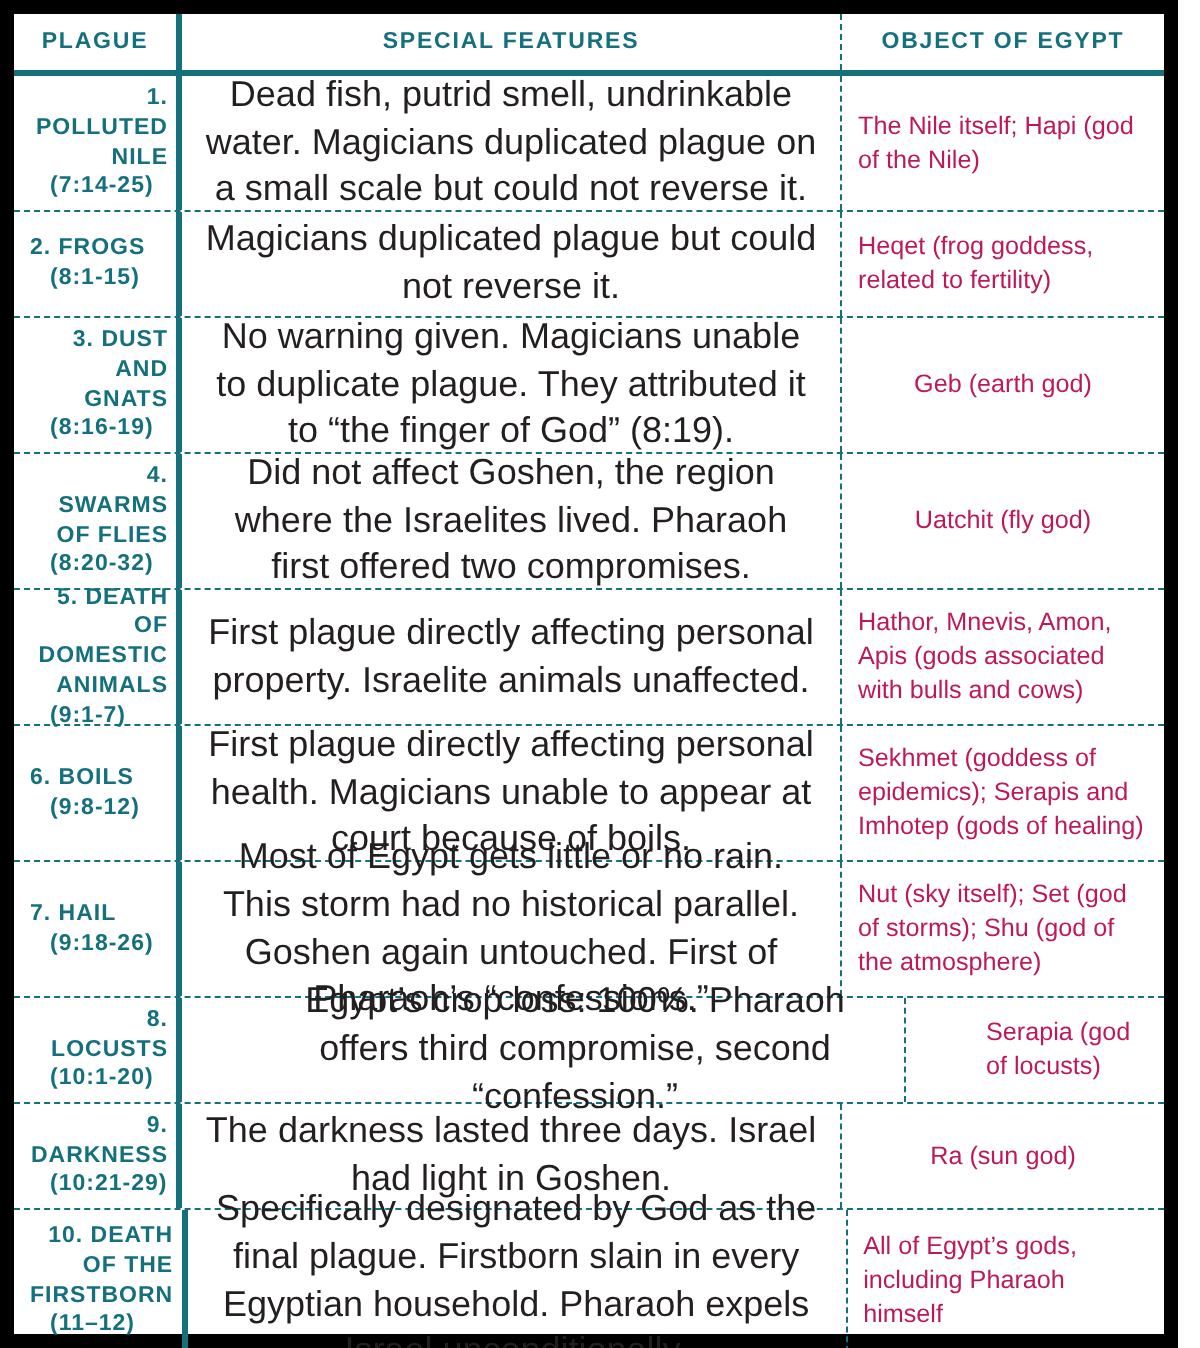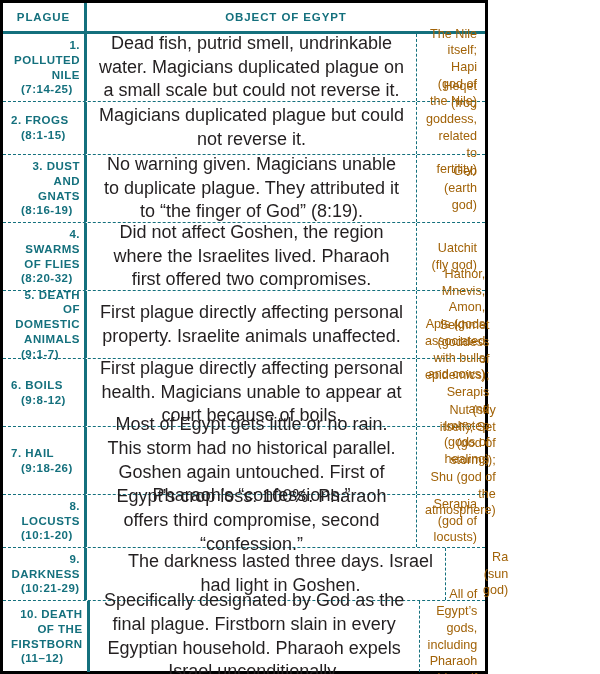--- a/index.html
+++ b/index.html
@@ -8,24 +8,24 @@
     background: #ffffff;
   }
   body {
     width: 600px;
     height: 674px;
     font-family: "Liberation Sans", sans-serif;
     overflow: hidden;
   }
 
   .table-wrap {
-    width: 488px;
+    width: 589px;
     height: 674px;
     box-sizing: border-box;
-    border: 3px solid #000000;
+    border: 7px solid #000000;
     background: #ffffff;
     display: flex;
     flex-direction: column;
   }
 
   
   .thead {
     display: flex;
     flex: 0 0 auto;
     height: 31px;
@@ -90,48 +90,49 @@
     border-right: 1px dashed #14707d;
     color: #231f20;
     font-size: 18px;
     line-height: 1.33;
     text-align: center;
     align-items: center;
     padding-left: 10px;
     padding-right: 10px;
   }
   .cell-3 {
-    color: #a16207;
+    color: #be185d;
     font-size: 12.6px;
     line-height: 1.33;
-    text-align: right;
+    text-align: left;
     align-items: center;
     padding-left: 8px;
     padding-right: 8px;
   }
 
   
   .h1  { height: 68px; }
   .h2  { height: 53px; }
   .h3  { height: 68px; }
   .h4  { height: 68px; }
   .h5  { height: 68px; }
   .h6  { height: 68px; }
   .h7  { height: 68px; }
-  .h8  { height: 53px; }
-  .h9  { height: 53px; gap: 29px; }
+  .h8  { height: 53px; gap: 32px; }
+  .h9  { height: 53px; }
   .h10 { height: 71px; }
 </style>
 </head>
 <body>
 
 <div class="table-wrap">
 
   <div class="thead">
     <div class="th col-1">PLAGUE</div>
+    <div class="th col-2">SPECIAL FEATURES</div>
     <div class="th col-3">OBJECT OF EGYPT</div>
   </div>
 
   <div class="tbody">
 
     <div class="trow h1">
       <div class="cell cell-1 col-1">
         <span class="plague-name">1. POLLUTED NILE</span>
         <span class="plague-ref">(7:14-25)</span>
       </div>

